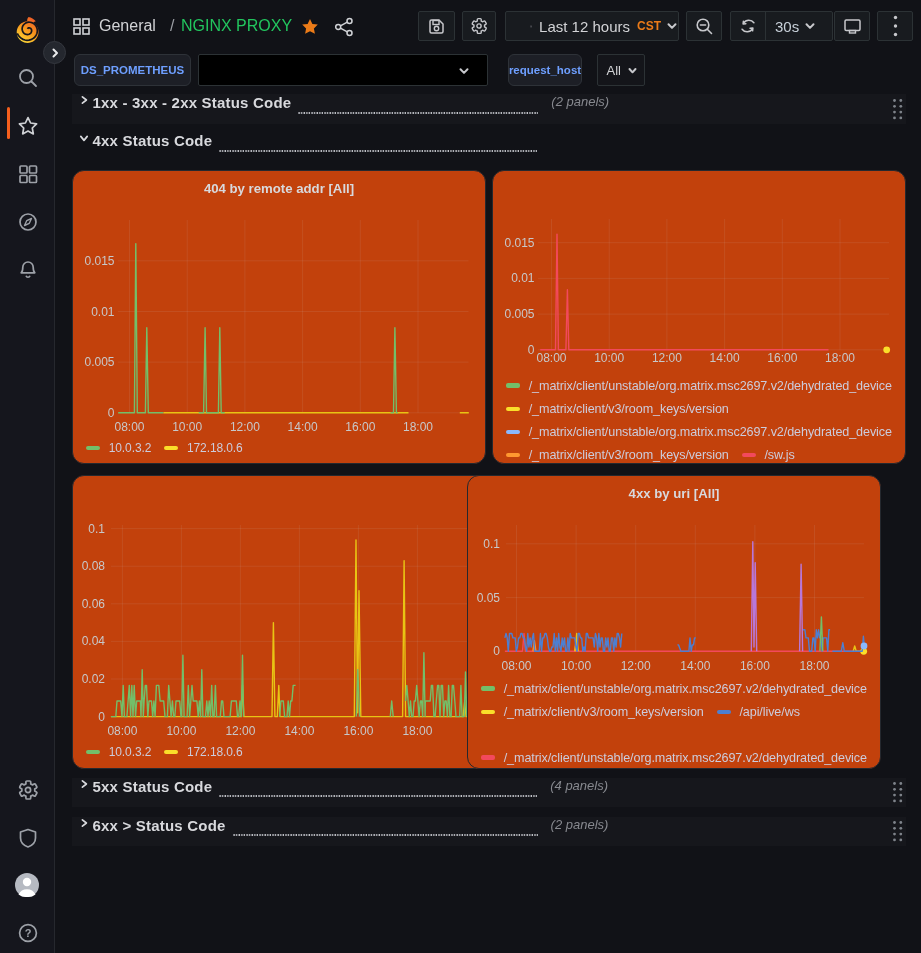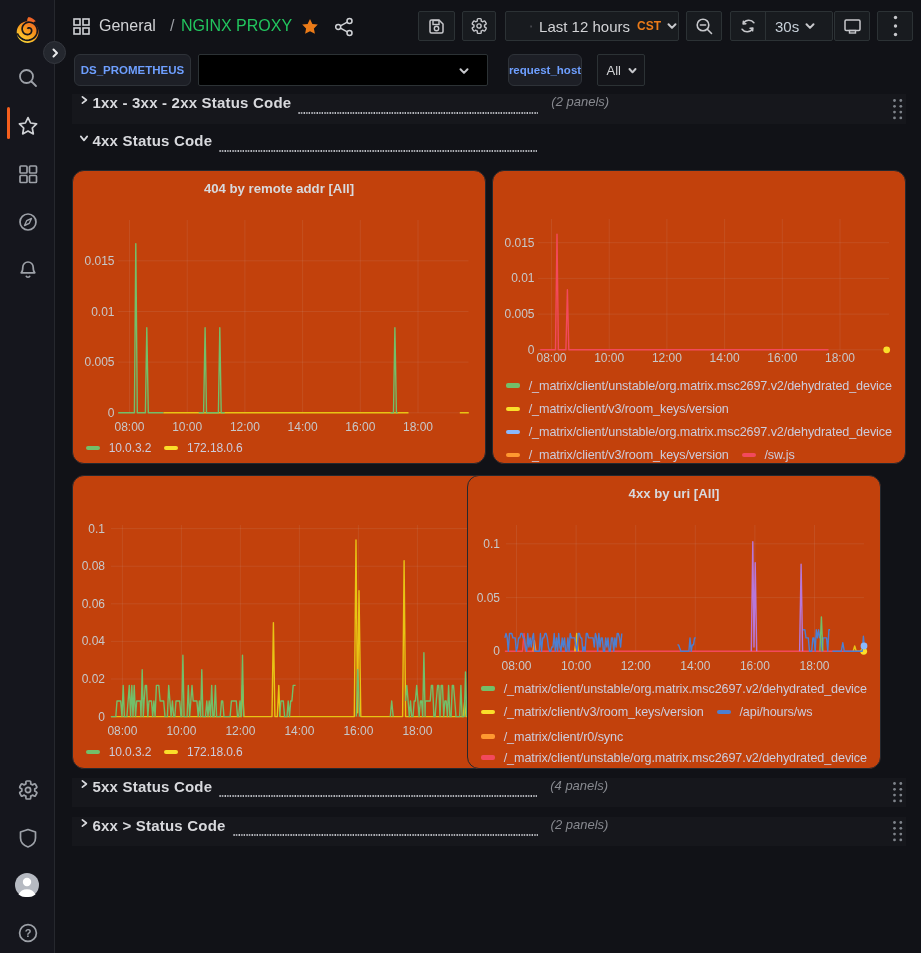--- a/index.html
+++ b/index.html
@@ -368,25 +368,21 @@
       <polyline points="331.6,175.3 333.1,88.2 334.6,175.3" fill="none" stroke="#b877d9" stroke-width="1.4" stroke-linejoin="round"></polyline>
     </svg>
     <div class="lrow" style="top:205.5px;right:2px">
       <span class="dash" style="background:#73bf69"></span>
       <span class="ltxt">/_matrix/client/unstable/org.matrix.msc2697.v2/dehydrated_device</span>
     </div>
     <div class="lrow" style="top:229px;right:2px">
       <span class="dash" style="background:#fade2a"></span>
       <span class="ltxt">/_matrix/client/v3/room_keys/version</span>
       <span class="dash" style="background:#4d7fd1"></span>
-      <span class="ltxt">/api/hours/ws</span>
-    </div>
-    <div class="lrow" style="top:253.5px;right:2px">
-      <span class="dash" style="background:#ff9830"></span>
-      <span class="ltxt">/_matrix/client/r0/sync</span>
+      <span class="ltxt">/api/live/ws</span>
     </div>
     <div class="lrow" style="top:274.5px;right:2px">
       <span class="dash" style="background:#f2495c"></span>
       <span class="ltxt">/_matrix/client/unstable/org.matrix.msc2697.v2/dehydrated_device</span>
     </div>
   </div>
 <div class="rowhdr" style="top:777.5px;background:#16171c;">
     <span class="rchev">
       <svg width="12" height="12" viewBox="0 0 12 12" style="">
         <path d="M4.4 2.8 L8.4 6 L4.4 9.2" fill="none" stroke="#d8d9dd" stroke-width="1.7" stroke-linecap="round" stroke-linejoin="round"></path>

